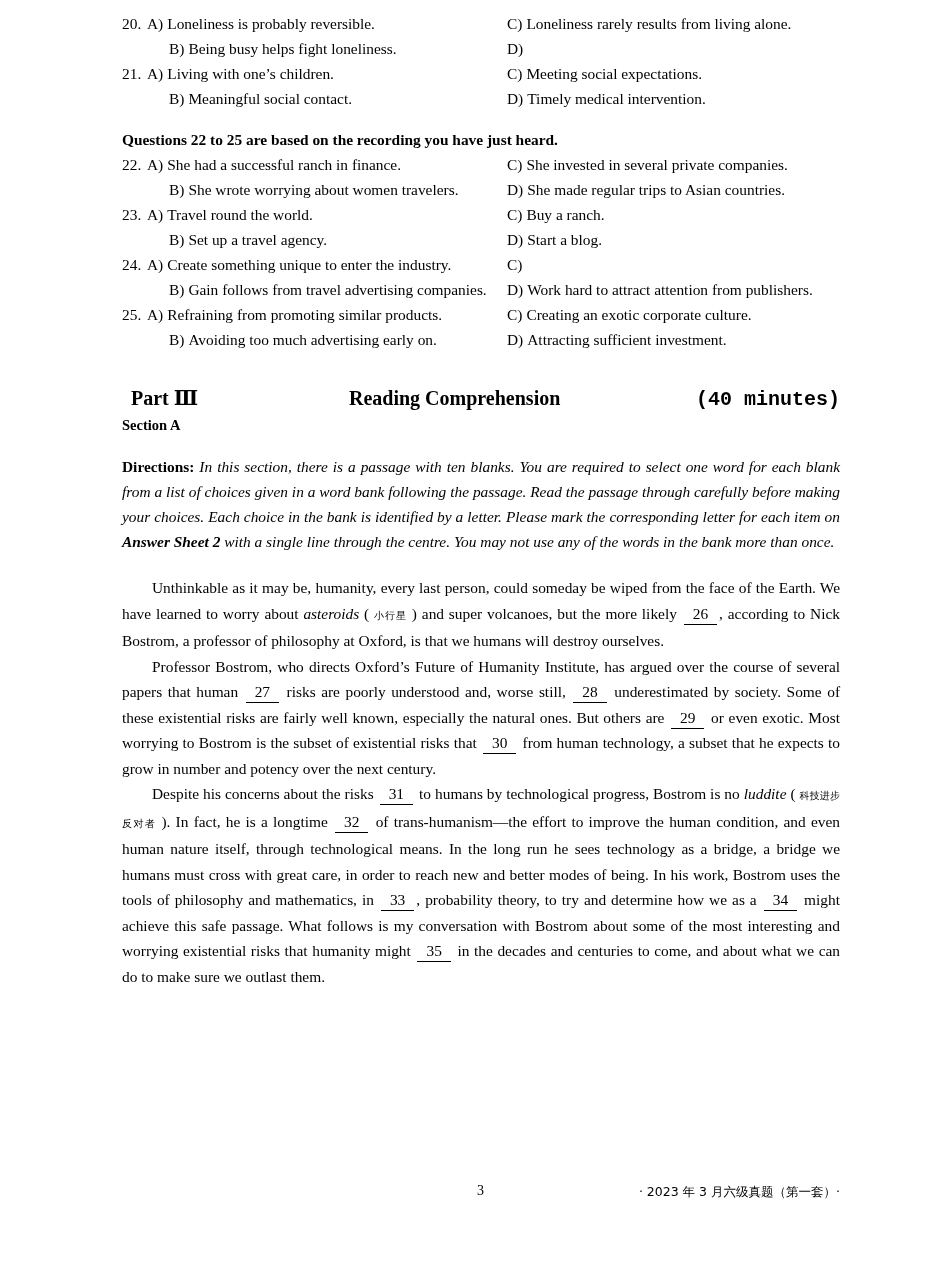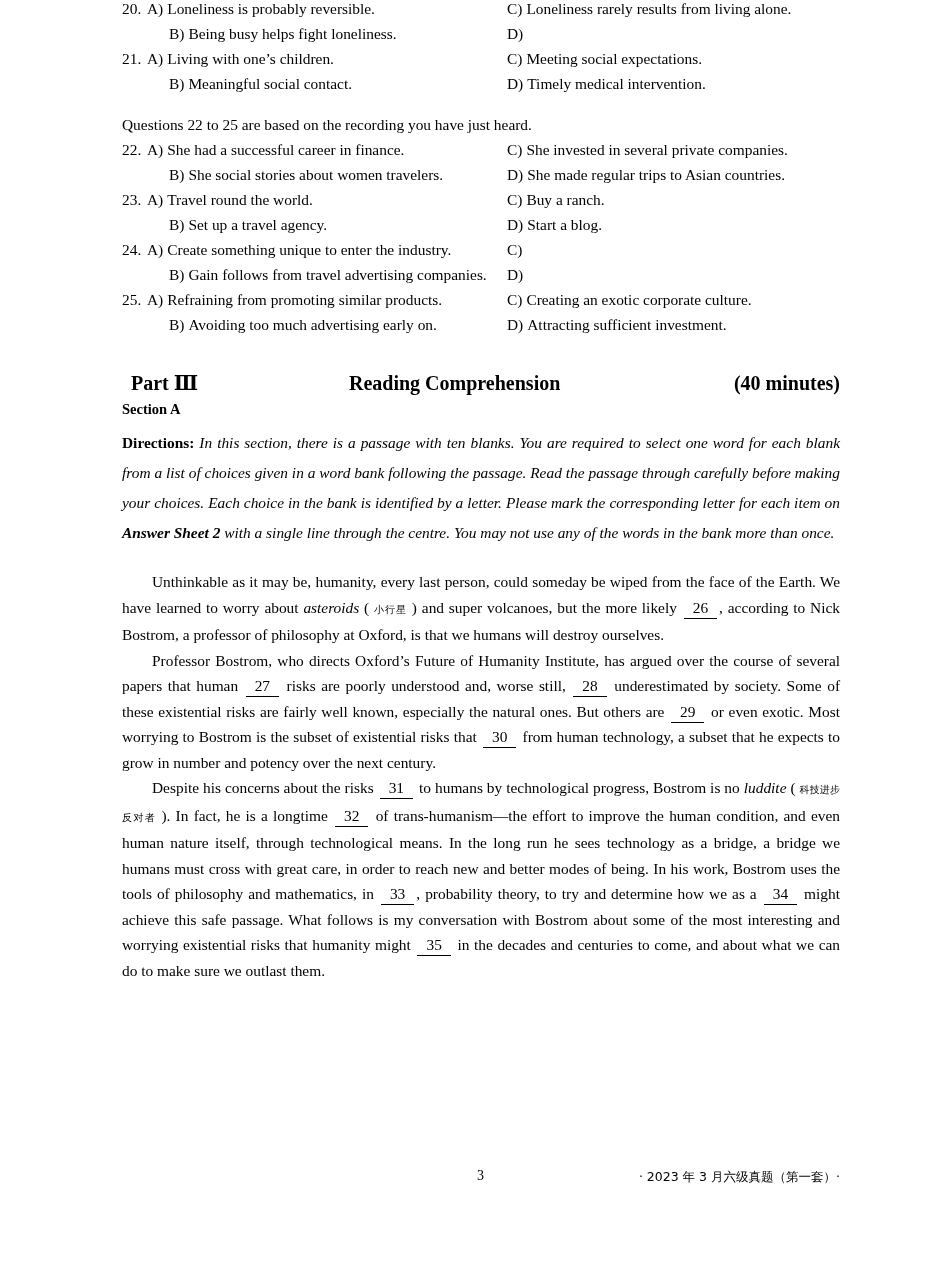--- a/index.html
+++ b/index.html
@@ -11,21 +11,21 @@
     width: 950px;
     height: 1288px;
     position: relative;
     font-family: "Liberation Serif", "DejaVu Serif", serif;
     color: #000000;
     -webkit-font-smoothing: antialiased;
   }
   .page {
     position: absolute;
     left: 122px;
-    top: 0;
+    top: 15px;
     width: 718px;
     height: 1034px;
   }
 
   
   .opt-block { margin: 0; }
   .opt-row {
     display: flex;
     align-items: baseline;
     height: 25px;
@@ -45,50 +45,50 @@
   }
   .q-num.blank { visibility: hidden; }
   .opt-letter {
     white-space: nowrap;
     padding-right: 4px;
   }
   .opt-text { white-space: nowrap; }
 
   
   .questions-head {
-    font-weight: normal;
+    font-weight: bold;
     font-size: 15.4px;
     margin-top: 16px;
     margin-bottom: 7px;
   }
 
   
   .part-head {
     display: flex;
     align-items: baseline;
     margin-top: 30px;
     font-weight: bold;
     font-size: 20px;
   }
   .part-head .part-label { width: 218px; flex: 0 0 218px; margin-left: 9px; }
   .part-head .part-title { flex: 1 1 auto; }
-  .part-head .part-time  { white-space: nowrap; }
+  .part-head .part-time  { white-space: nowrap; font-family: Liberation Mono, monospace; }
 
   .section-label {
     font-weight: bold;
     font-size: 14.5px;
     margin-top: 6px;
   }
 
   
   .directions {
     font-size: 15.4px;
-    line-height: 30px;
+    line-height: 25px;
     text-align: justify;
-    margin-top: 10px;
+    margin-top: 20px;
     font-style: italic;
   }
   .directions .lead {
     font-style: normal;
     font-weight: bold;
   }
   .directions .sheet {
     font-weight: bold;
     font-style: italic;
   }
@@ -194,33 +194,33 @@
   </div>
 
   <div class="questions-head">Questions 22 to 25 are based on the recording you have just heard.</div>
 
   <div class="opt-block">
 
     <div class="opt-row">
       <div class="opt-col left">
         <span class="q-num">22.</span>
         <span class="opt-letter">A)</span>
-        <span class="opt-text">She had a successful career in finance.</span>
+        <span class="opt-text">She had a successful ranch in finance.</span>
       </div>
       <div class="opt-col right">
         <span class="opt-letter">C)</span>
         <span class="opt-text">She invested in several private companies.</span>
       </div>
     </div>
 
     <div class="opt-row">
       <div class="opt-col left">
         <span class="q-num blank">22.</span>
         <span class="opt-letter">B)</span>
-        <span class="opt-text">She social stories about women travelers.</span>
+        <span class="opt-text">She wrote worrying about women travelers.</span>
       </div>
       <div class="opt-col right">
         <span class="opt-letter">D)</span>
         <span class="opt-text">She made regular trips to Asian countries.</span>
       </div>
     </div>
 
     <div class="opt-row">
       <div class="opt-col left">
         <span class="q-num">23.</span>
@@ -257,20 +257,21 @@
     </div>
 
     <div class="opt-row">
       <div class="opt-col left">
         <span class="q-num blank">24.</span>
         <span class="opt-letter">B)</span>
         <span class="opt-text">Gain follows from travel advertising companies.</span>
       </div>
       <div class="opt-col right">
         <span class="opt-letter">D)</span>
+        <span class="opt-text">Work hard to attract attention from publishers.</span>
       </div>
     </div>
 
     <div class="opt-row">
       <div class="opt-col left">
         <span class="q-num">25.</span>
         <span class="opt-letter">A)</span>
         <span class="opt-text">Refraining from promoting similar products.</span>
       </div>
       <div class="opt-col right">

